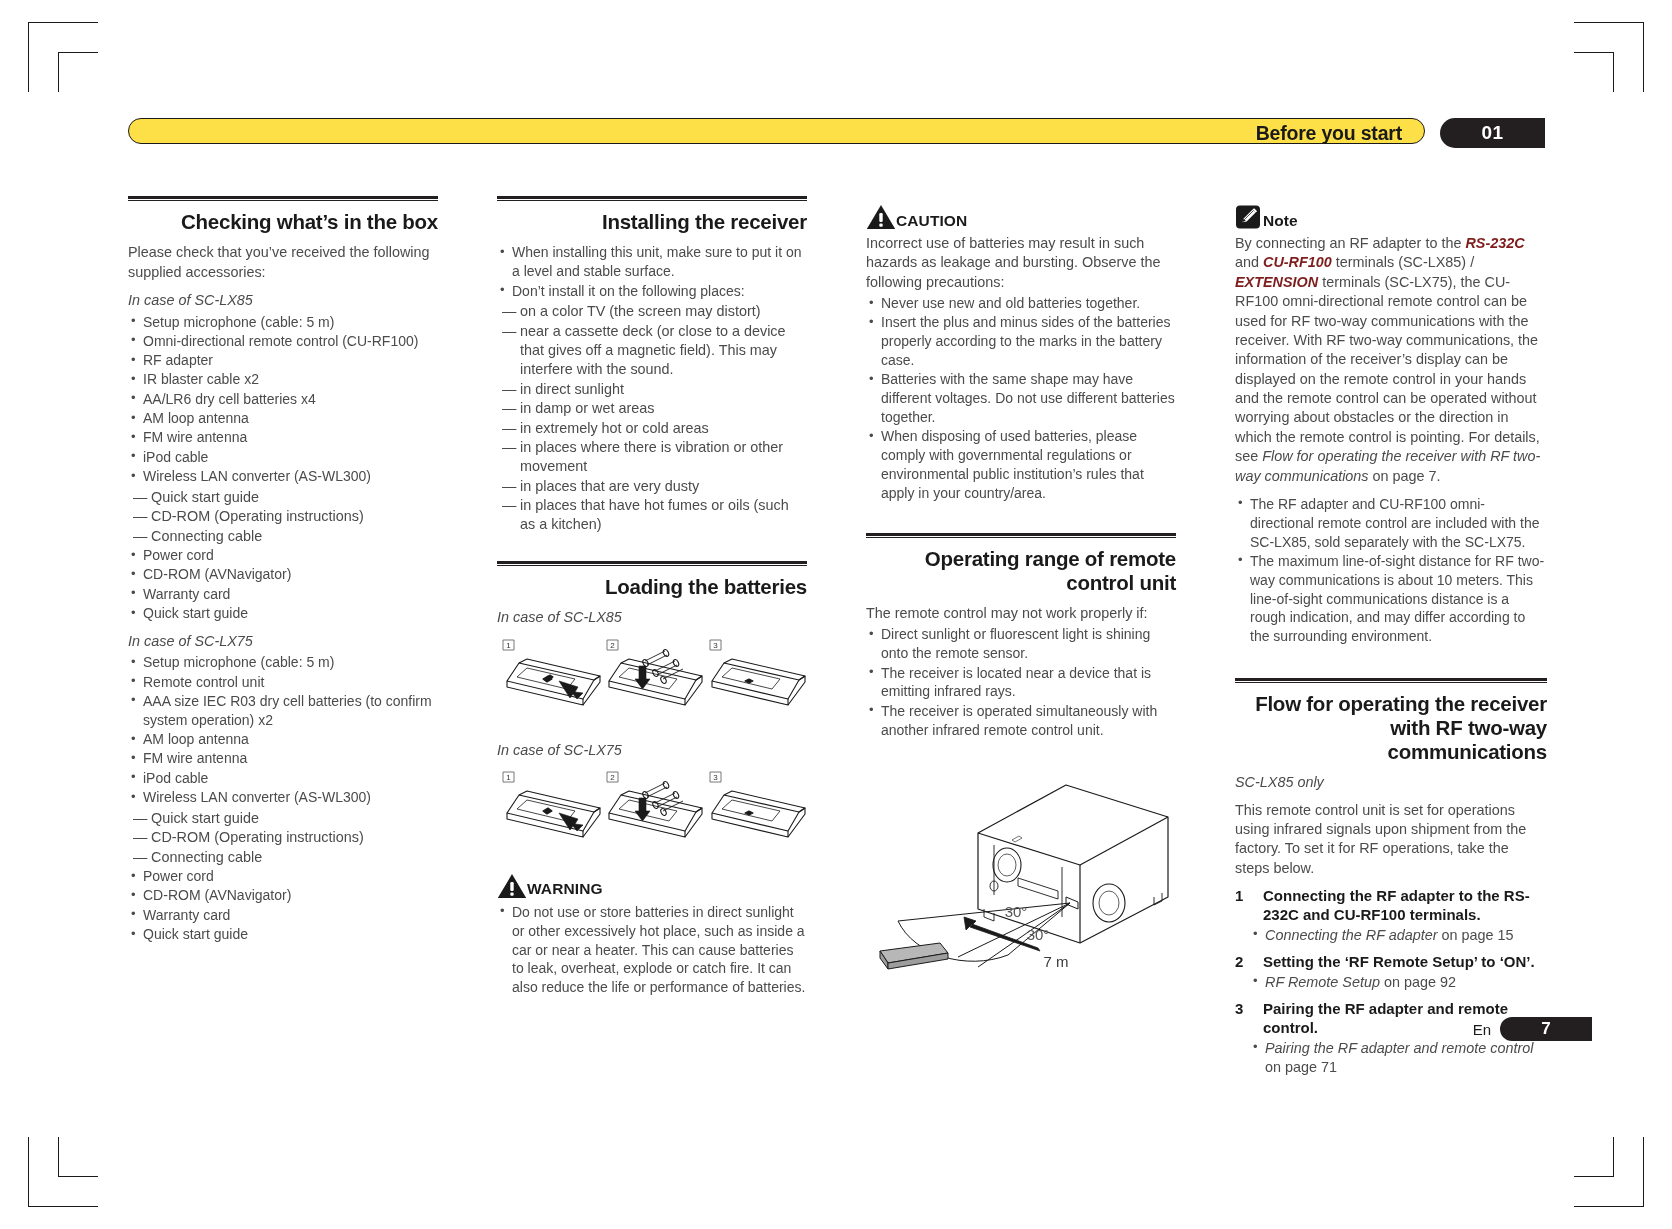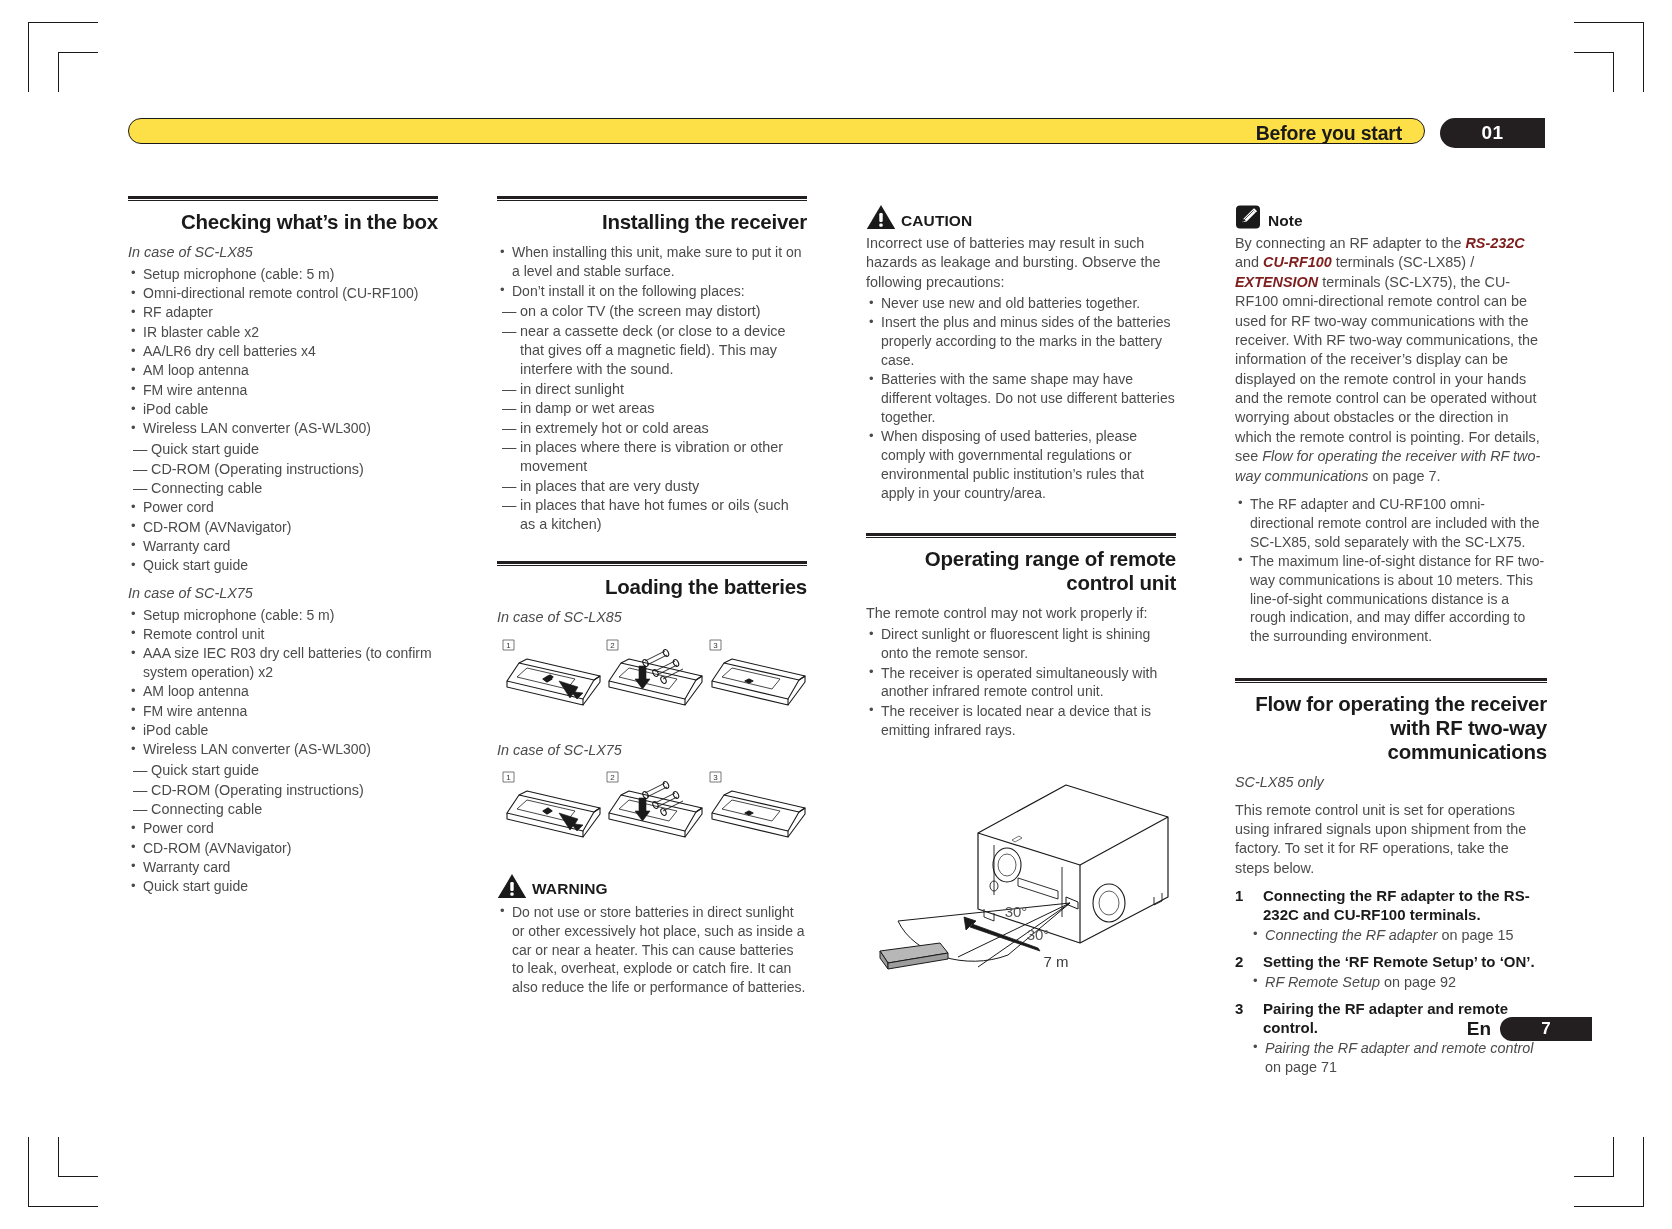--- a/index.html
+++ b/index.html
@@ -183,21 +183,20 @@
     position: absolute; left: 18px; top: -1px;
     font-size: 13px;
   }
   .it { font-style: italic; }
   .bd { font-weight: bold; color: #7f1d1d; font-style: italic; }
 
   
   .alert-head {
     display: flex;
     align-items: flex-end;
-    gap: 5px;
     margin: 0 0 4px 0;
   }
   .alert-head .lbl {
     font-size: 15.5px;
     font-weight: bold;
     color: #1a1a1a;
     letter-spacing: 0.1px;
     line-height: 1;
     padding-bottom: 2px;
   }
@@ -209,21 +208,21 @@
 
   .diagram-wrap { margin-top: 6px; position: relative; }
 
   
   #footer {
     position: absolute;
     right: 128px; bottom: 188px;
     display: flex; align-items: center; gap: 9px;
   }
   #footer .lang {
-    font-size: 19px; font-weight: bold; color: #1a1a1a;
+    font-size: 15px; font-weight: normal; color: #1a1a1a;
   }
   #footer .pgnum {
     background: #231f20; color: #fff;
     font-size: 17px; font-weight: bold;
     border-radius: 12px 0 0 12px;
     width: 92px; height: 24px;
     text-align: center; line-height: 24px;
     margin-right: -48px;
   }
 </style>
@@ -260,20 +259,21 @@
     <div class="htitle">Before you start</div>
   </div>
   <div class="chapnum">01</div>
 </div>
 
 <div id="columns">
 
   <div class="col col-1">
     <div class="rule"></div>
     <h2 class="sect">Checking what’s in the box</h2>
+    <p class="body">Please check that you’ve received the following supplied accessories:</p>
 
     <p class="ital">In case of SC-LX85</p>
     <ul class="bul">
       <li>Setup microphone (cable: 5 m)</li>
       <li>Omni-directional remote control (CU-RF100)</li>
       <li>RF adapter</li>
       <li>IR blaster cable x2</li>
       <li>AA/LR6 dry cell batteries x4</li>
       <li>AM loop antenna</li>
       <li>FM wire antenna</li>
@@ -459,22 +459,22 @@
       <li>Batteries with the same shape may have different voltages. Do not use different batteries together.</li>
       <li>When disposing of used batteries, please comply with governmental regulations or environmental public institution’s rules that apply in your country/area.</li>
     </ul>
 
     <div style="height:28px;"></div>
     <div class="rule"></div>
     <h2 class="sect">Operating range of remote control unit</h2>
     <p class="body" style="margin-bottom:2px;">The remote control may not work properly if:</p>
     <ul class="bul">
       <li>Direct sunlight or fluorescent light is shining onto the remote sensor.</li>
+      <li>The receiver is located near a device that is emitting infrared rays.</li>
       <li>The receiver is operated simultaneously with another infrared remote control unit.</li>
-      <li>The receiver is located near a device that is emitting infrared rays.</li>
     </ul>
 
     <div class="diagram-wrap">
       <svg width="310" height="230" viewBox="0 0 310 230">
         <g fill="none" stroke="#1a1a1a" stroke-width="1.2" stroke-linejoin="round">
 
           <path d="M112 88 L200 40 L302 72 L302 152 L214 198 L112 164 Z"></path>
           <path d="M112 88 L214 120 L302 72"></path>
           <path d="M214 120 L214 198"></path>
 

